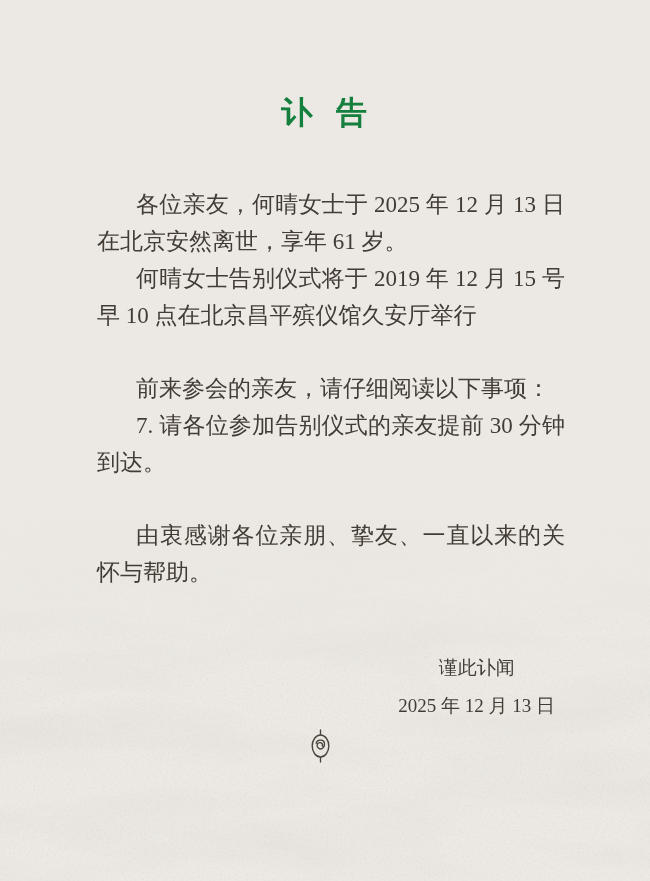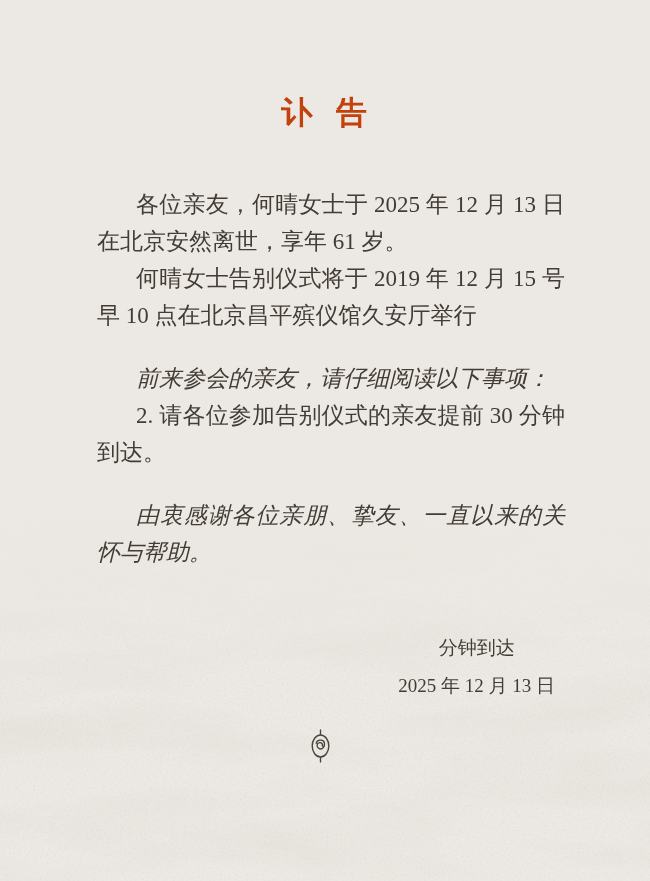--- a/index.html
+++ b/index.html
@@ -26,33 +26,33 @@
   }
   .content { position: relative; }
   h1.title {
     margin: 0;
     padding-top: 92px;
     text-align: center;
     font-size: 31px;
     font-weight: 700;
     letter-spacing: 2px;
     word-spacing: 12px;
-    color: #c2410c;
+    color: #15803d;
   }
   .body-text {
     margin: 52px 85px 0 97px;
     font-size: 23px;
     line-height: 37px;
     text-align: justify;
   }
   .body-text p {
     margin: 0;
     text-indent: 1.7em;
   }
-  .body-text p.gap { margin-top: 26px; font-style: italic; }
+  .body-text p.gap { margin-top: 36px; }
   .signature-block {
     margin: 58px 95px 0 auto;
     width: max-content;
     text-align: center;
     font-size: 19px;
     line-height: 38px;
   }
   .signature-block p { margin: 0; }
   .seal {
     position: absolute;
@@ -100,27 +100,27 @@
   </svg>
 
   <div class="content">
     <h1 class="title">讣 告</h1>
 
     <div class="body-text">
       <p>各位亲友，何晴女士于 2025 年 12 月 13 日在北京安然离世，享年 61 岁。</p>
       <p>何晴女士告别仪式将于 2019 年 12 月 15 号早 10 点在北京昌平殡仪馆久安厅举行</p>
 
       <p class="gap">前来参会的亲友，请仔细阅读以下事项：</p>
-      <p>2. 请各位参加告别仪式的亲友提前 30 分钟到达。</p>
+      <p>7. 请各位参加告别仪式的亲友提前 30 分钟到达。</p>
 
       <p class="gap">由衷感谢各位亲朋、挚友、一直以来的关怀与帮助。</p>
     </div>
 
     <div class="signature-block">
-      <p>分钟到达</p>
+      <p>谨此讣闻</p>
       <p>2025 年 12 月 13 日</p>
     </div>
   </div>
 
   <svg class="seal" width="25" height="34" viewBox="0 0 25 34" aria-hidden="true">
     <g fill="none" stroke="#4a443c" stroke-width="1.4" stroke-linecap="round">
       <line x1="12.5" y1="1" x2="12.5" y2="5.5"></line>
       <ellipse cx="12.5" cy="17" rx="8.3" ry="11"></ellipse>
       <line x1="12.5" y1="28.5" x2="12.5" y2="33"></line>
       <path d="M8.2 14.2 C8.8 10.6 15.6 9.8 16.4 13.8 C17.2 17.8 14.0 21.2 10.8 19.4 C8.2 17.9 8.6 13.9 11.6 13.6 C13.8 13.4 15.0 15.0 14.3 17.0"></path>

